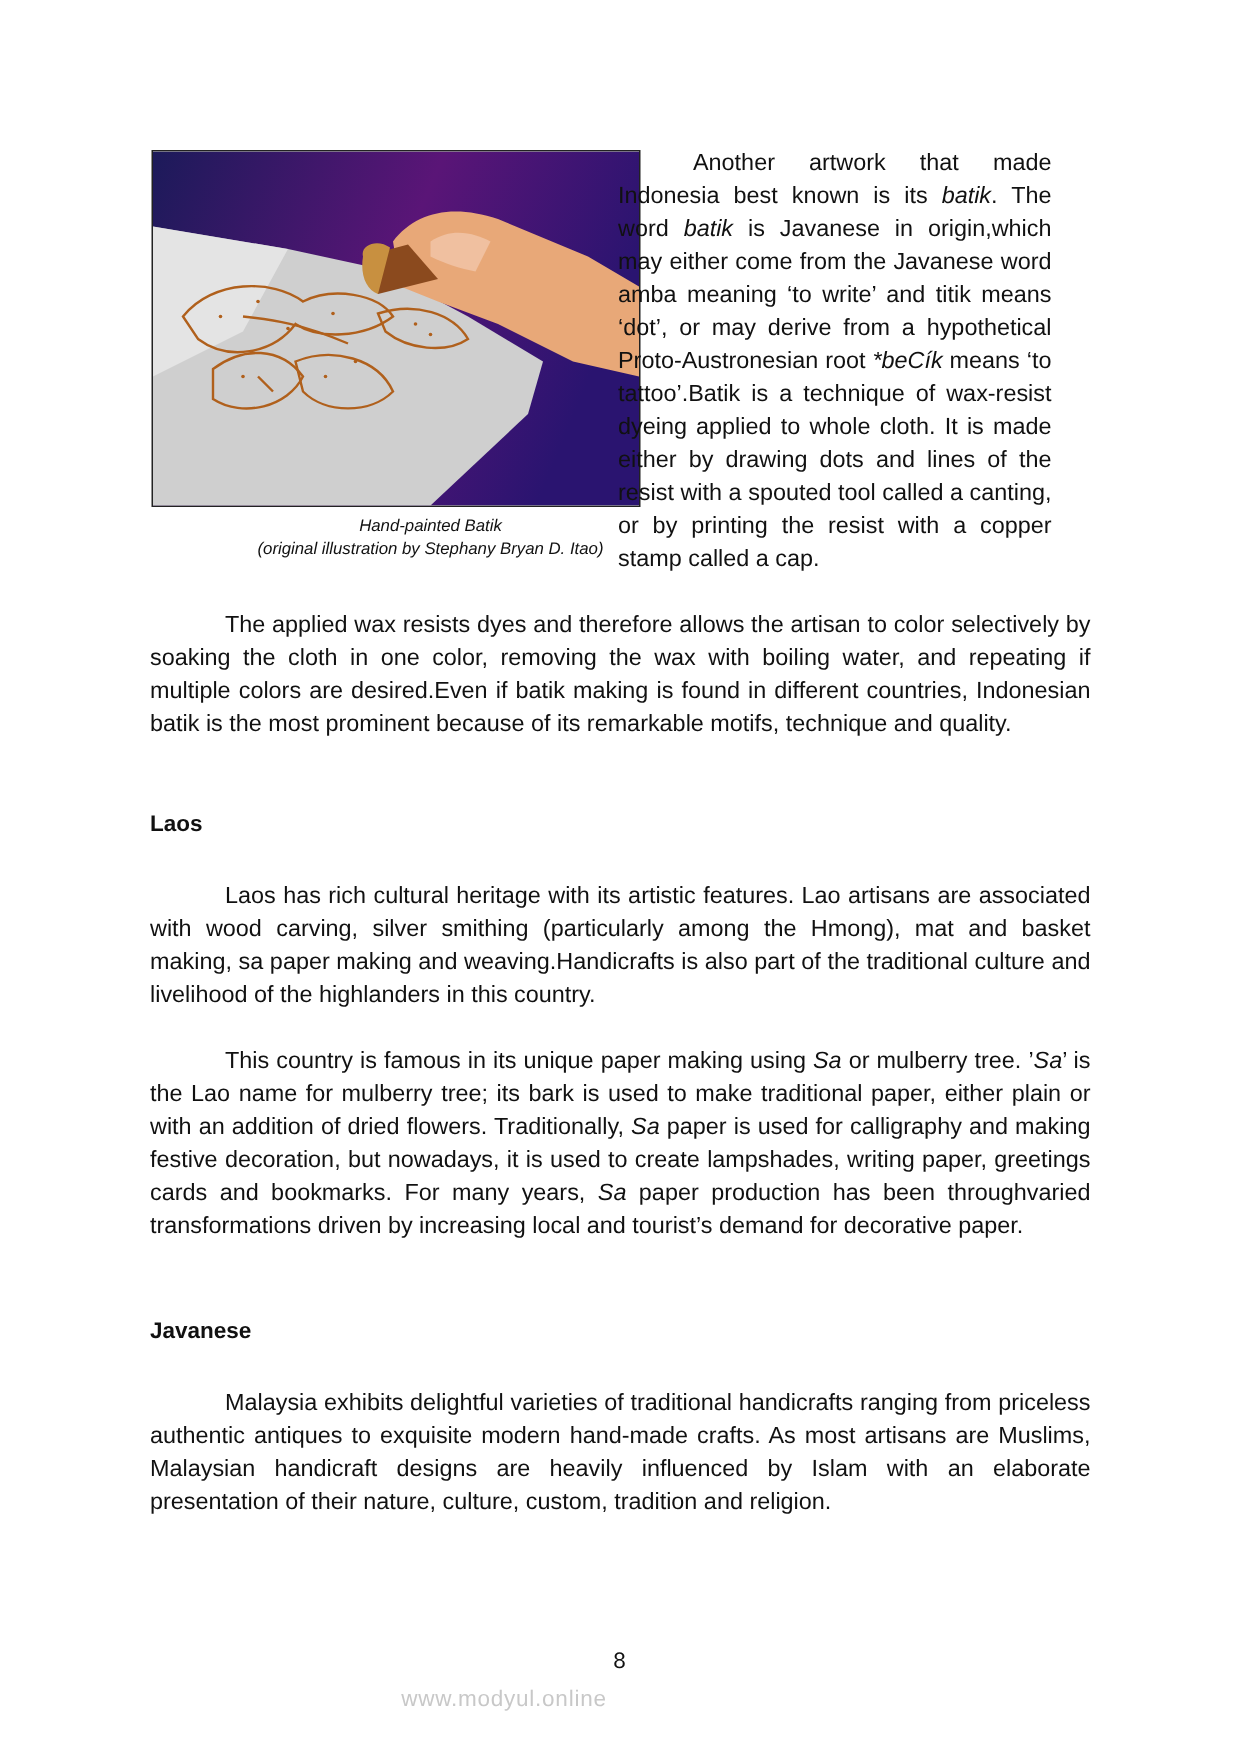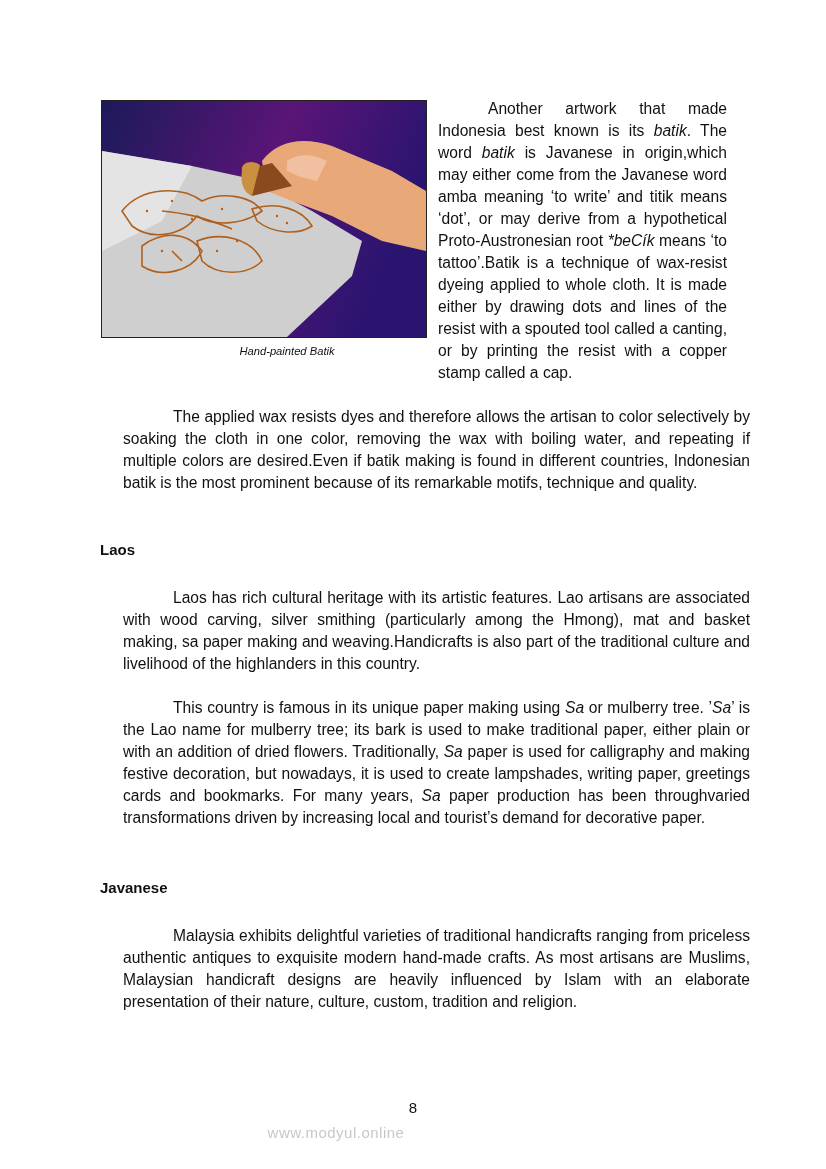--- a/index.html
+++ b/index.html
@@ -4,22 +4,22 @@
   <style>
     html, body { margin: 0; padding: 0; background: #ffffff; }
     body { width: 826px; height: 1169px; position: relative; overflow: hidden;
            font-family: "Liberation Sans", sans-serif; color: #111111; }
     .page { position: absolute; left: 0; top: 0; width: 826px; height: 1169px; }
     .figure { position: absolute; left: 101px; top: 100px; width: 372px; }
     .figure-img { width: 324px; height: 236px; border: 1px solid #222; display: block; }
     .caption { text-align: center; font-style: italic; font-size: 11.2px; line-height: 15px; margin-top: 6px; color: #111; }
     .p { font-size: 15.6px; line-height: 22px; text-align: justify; text-align-last: left; margin: 0; }
     .indent { text-indent: 50px; }
-    .right-col { position: absolute; left: 438px; top: 98px; width: 289px; }
-    .full { position: absolute; left: 100px; width: 627px; margin-left: 23px; }
+    .right-col { position: absolute; left: 412px; top: 98px; width: 289px; }
+    .full { position: absolute; left: 100px; width: 627px; }
     .h { position: absolute; left: 100px; font-weight: bold; font-size: 15px; margin: 0; }
     .pagenum { position: absolute; top: 1099px; left: 0; width: 826px; text-align: center; font-size: 15px; }
     .watermark { position: absolute; top: 1124px; left: 0; width: 672px; text-align: center; font-size: 15px; color: #c8c8c8; letter-spacing: 0.5px; }
   </style>
 </head>
 <body>
 
 <div class="page">
 
   <div class="figure">
@@ -53,20 +53,21 @@
         <circle cx="120" cy="108" r="1.2"></circle>
           <circle cx="135" cy="140" r="1.2"></circle>
           <circle cx="175" cy="115" r="1.2"></circle>
         <circle cx="60" cy="150" r="1.2"></circle>
           <circle cx="115" cy="150" r="1.2"></circle>
           <circle cx="185" cy="122" r="1.2"></circle>
       </g>
     </svg>
     <div class="caption">
       <div>Hand-painted Batik</div>
+      <div>(original illustration by Stephany Bryan D. Itao)</div>
     </div>
   </div>
 
   <p class="p indent right-col"><span>Another artwork that made Indonesia best known is its </span><em>batik</em><span>. The word </span><em>batik</em><span> is Javanese in origin,which may either come from the Javanese word amba  meaning ‘to write’ and titik means ‘dot’, or may derive from a hypothetical Proto-Austronesian root </span><em>*beCík</em><span> means ‘to tattoo’.Batik is a technique of wax-resist dyeing applied to whole cloth. It is made either by drawing dots and lines of the resist with a spouted tool called a canting, or by printing the resist with a copper stamp called a cap.</span></p>
 
   <p class="p indent full" style="top:406px;">The applied wax resists dyes and therefore allows the artisan to color selectively by soaking the cloth in one color, removing the wax with boiling water, and repeating if multiple colors are desired.Even if batik making is found in different countries, Indonesian batik is the most prominent because of its remarkable motifs, technique and quality.</p>
 
   <h2 class="h" style="top:541px;">Laos</h2>
 
   <p class="p indent full" style="top:587px;">Laos has rich cultural heritage with its artistic features. Lao artisans are associated with wood carving, silver smithing (particularly among the Hmong), mat and basket making, sa paper making and weaving.Handicrafts is also  part of the traditional culture and livelihood of the highlanders in this country.</p>

